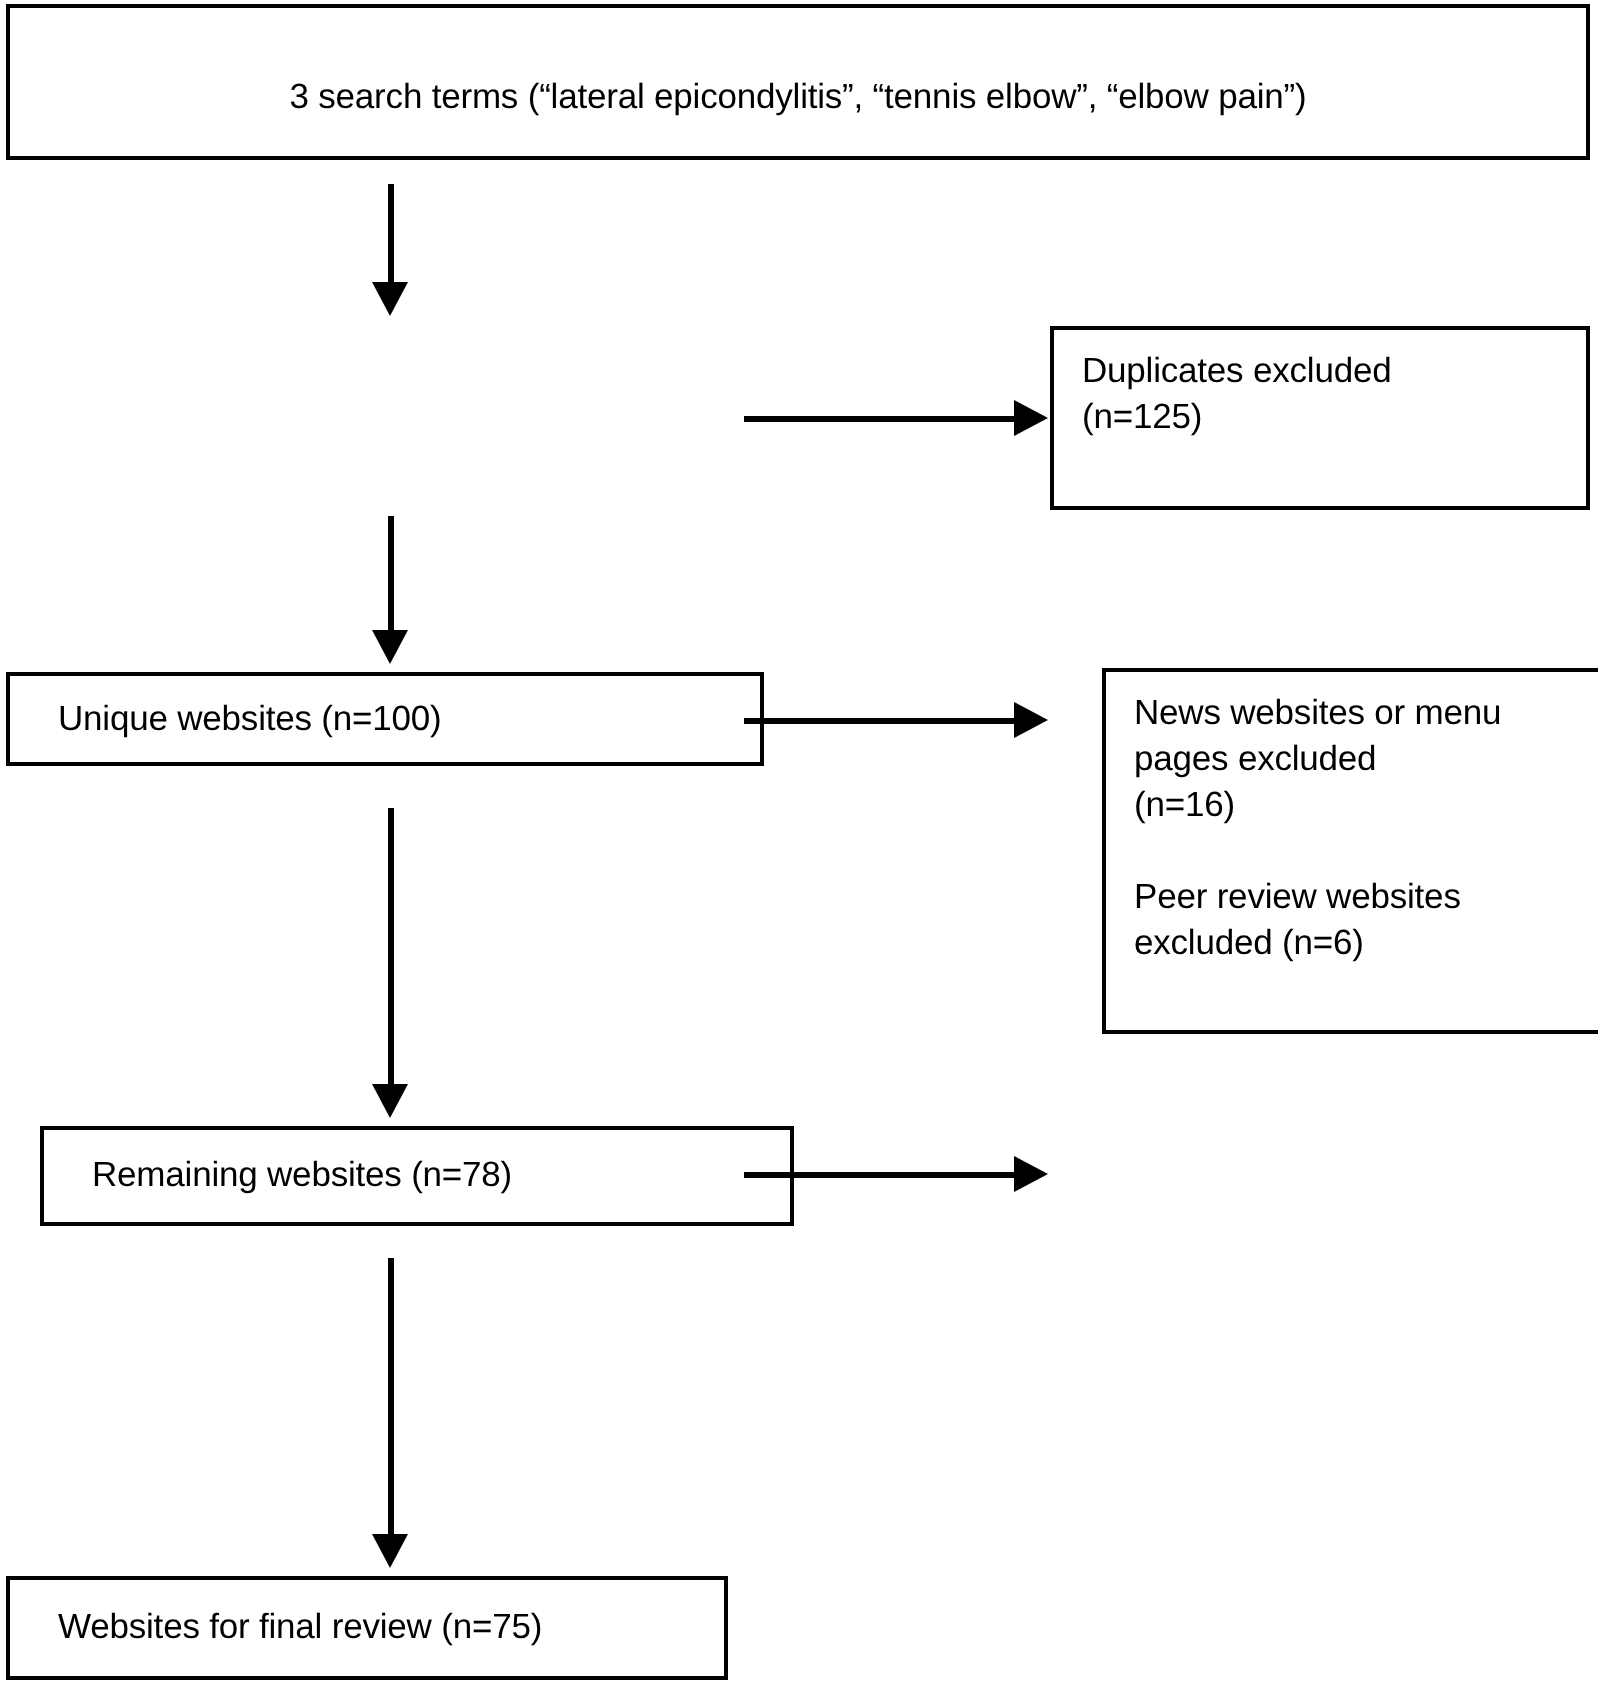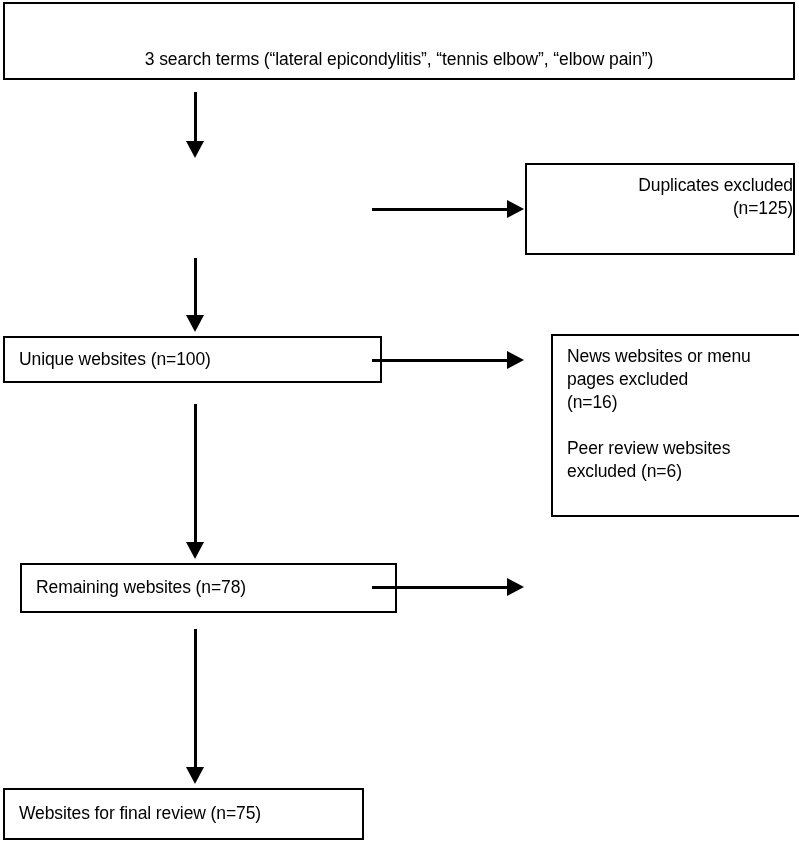--- a/index.html
+++ b/index.html
@@ -30,35 +30,35 @@
   .box.pad {
     padding: 9px 0 0 14px;
   }
   .box.center {
     text-align: center;
     padding-top: 10px;
   }
   .box.vcenter {
     display: flex;
     align-items: center;
-    padding-left: 14px;
+    padding-left: 24px;
     padding-top: 0;
     text-align: right;
   }
 
   
   #header-box {
     left: 3px; top: 2px; width: 792px; height: 78px;
   }
-  #header-box .line1 { display: block; margin-top: 11px; }
+  #header-box .line1 { display: block; }
   #header-box .line2 { display: block; }
 
   
   #box-results       { left: 3px;   top: 161px; width: 361px; height: 92px; }
-  #box-duplicates    { left: 525px; top: 163px; width: 270px; height: 92px; text-align: right; }
+  #box-duplicates    { left: 525px; top: 163px; width: 270px; height: 92px; }
 
   
   #box-unique        { left: 3px;   top: 336px; width: 379px; height: 47px; }
   #box-news-peer     { left: 551px; top: 334px; width: 270px; height: 183px; }
 
   
   #box-remaining     { left: 20px;   top: 563px; width: 377px; height: 50px; }
   #box-elbowpain     { left: 525px; top: 563px; width: 270px; height: 155px; }
 
   

